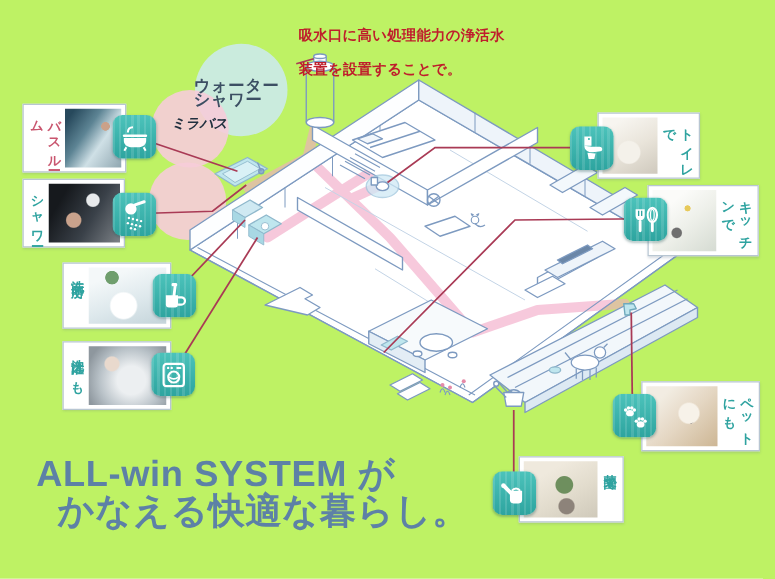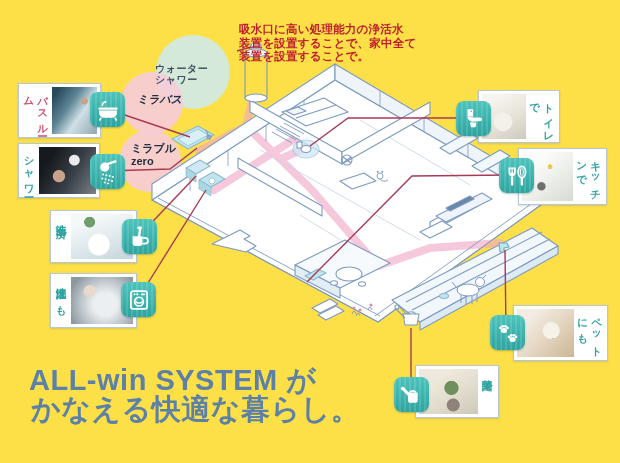--- a/index.html
+++ b/index.html
@@ -1,36 +1,36 @@
 <!DOCTYPE html>
 <html><head>
 <meta charset="utf-8">
 <style>
   html,body{margin:0;padding:0;}
   .stage{
     position:relative;width:620px;height:463px;overflow:hidden;
-    background:#fde047;
+    background:#bef264;
     font-family:"Liberation Sans","DejaVu Sans",sans-serif;
   }
   svg{position:absolute;left:0;top:0;}
   
   .note{
     position:absolute;left:239px;top:23px;width:200px;
     color:#bf1e2c;font-size:11.5px;line-height:13.5px;font-weight:bold;
     letter-spacing:.2px;
   }
   .title{
     position:absolute;left:29px;top:366px;
     color:#5d81a6;font-size:29px;line-height:29px;font-weight:bold;
     letter-spacing:.5px;
   }
-  .title .t2{margin-left:2px;}
+  .title .t2{margin-left:17px;}
   .ws-label{
     position:absolute;left:155px;top:63px;
-    color:#3c4f63;font-size:10px;line-height:11px;font-weight:bold;letter-spacing:.5px;
+    color:#3c4f63;font-size:13px;line-height:11px;font-weight:bold;letter-spacing:.5px;
   }
   .dev-label{
     position:absolute;color:#21303f;font-size:11px;line-height:13px;font-weight:bold;
   }
   .dev-label.mirabas{left:137px;top:93px;font-style:italic;}
   .dev-label.mirable{left:131px;top:142px;}
   
   .card{
     position:absolute;background:#fff;border:1px solid #b8c6d2;
     box-sizing:border-box;display:flex;padding:3px;gap:2px;
@@ -250,34 +250,30 @@
       <path d="M473,118 L348,118 L310,146"></path>
       <path d="M516,175 L412,176 L307,282"></path>
       <path d="M505,250 L506,332"></path>
       <path d="M411,328 L411,394"></path>
       <path d="M237,51 L251,47"></path>
     </g>
   </svg>
 
   <div class="note">
     <span>吸水口に高い処理能力の浄活水</span><br>
-    <span>装置を設置することで、家中全て</span><br>
+    <br>
     <span>装置を設置することで。</span>
   </div>
 
   <div class="ws-label">
     <span>ウォーター</span><br>
     <span>シャワー</span>
   </div>
 
   <div class="dev-label mirabas">ミラバス</div>
-  <div class="dev-label mirable">
-    <span>ミラブル</span><br>
-    <span>zero</span>
-  </div>
 
   <div class="card c1">
     <div class="vlabel rose">バスルーム</div>
     <div class="photo ph-bath"></div>
   </div>
   <div class="card c2">
     <div class="vlabel">シャワー</div>
     <div class="photo ph-shower"></div>
   </div>
   <div class="card c3">

